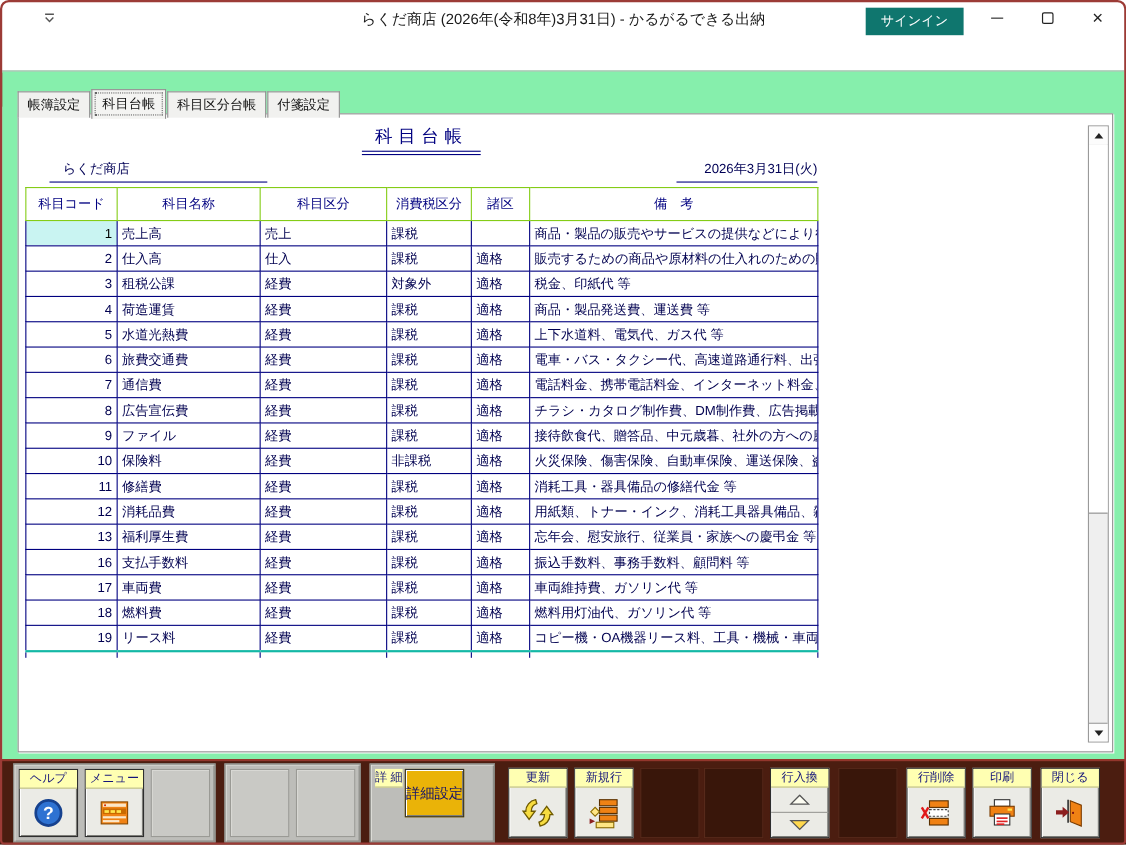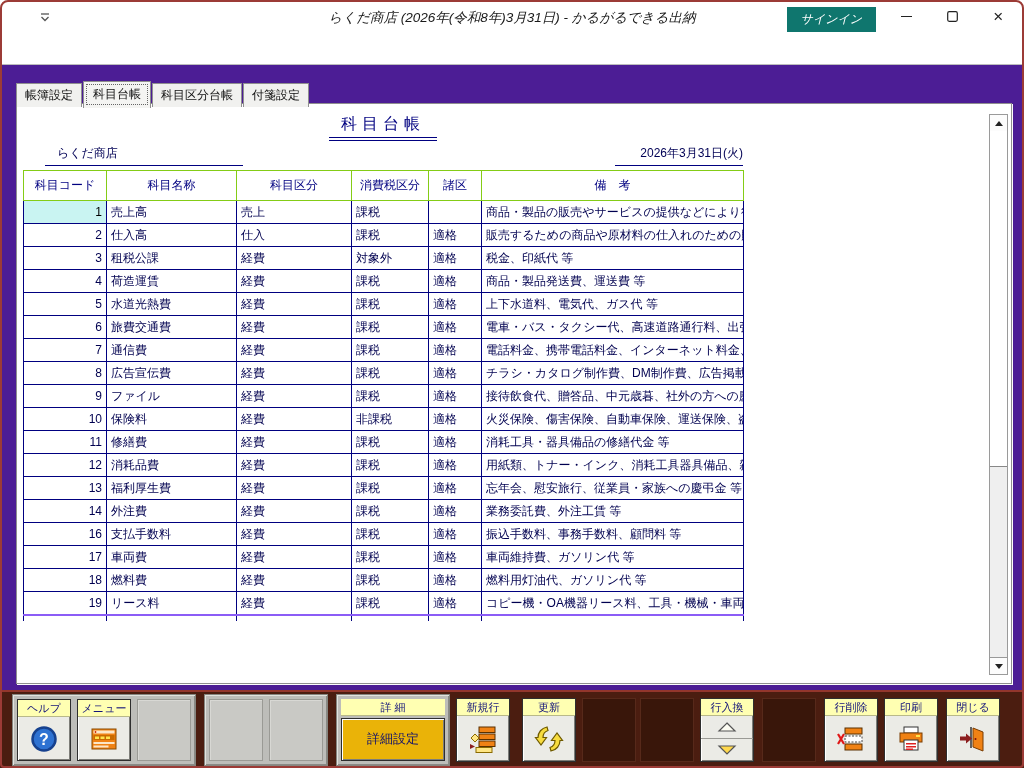--- a/index.html
+++ b/index.html
@@ -3,21 +3,21 @@
 <meta charset="utf-8">
 <style>
   html,body { margin:0; padding:0; }
   body { width:1024px; height:768px; position:relative; overflow:hidden;
          background:#e8e8e8; font-family:"Liberation Sans", sans-serif; }
   .window { position:absolute; inset:0; background:#fff; }
   .frame { position:absolute; inset:0; border:2px solid #9c3b36; border-radius:8px 8px 4px 4px;
            pointer-events:none; z-index:90; }
 
   
-  .titlebar { position:absolute; top:0; left:0; right:0; height:33px; background:#fff;font-style:italic; }
+  .titlebar { position:absolute; top:0; left:0; right:0; height:33px; background:#fff; }
   .qat-icon { position:absolute; left:38px; top:10px; }
   .win-title { position:absolute; left:0; right:0; top:9px; text-align:center;
                font-size:13.5px; color:#1a1a1a; }
   .signin { position:absolute; right:148px; top:7px; background:#0f766e; color:#fff;
             font-size:12px; padding:4px 14px; }
   .wbtns { position:absolute; right:3px; top:0; height:33px; display:flex; }
   .wbtn { width:46px; height:33px; display:flex; align-items:center; justify-content:center;
           color:#222; font-size:17px; }
   .glyph-min { width:11px; height:0; border-top:1.4px solid #222; display:block; }
 
@@ -27,21 +27,21 @@
                display:flex; align-items:center; justify-content:center; }
   .menu-item { padding:0 12px; height:31px; display:flex; align-items:center;
                font-size:13px; color:#1a1a1a; }
   .mdi-btns { position:absolute; right:3px; top:0; height:31px; display:flex; }
   .mdi-btn { width:46px; height:31px; display:flex; align-items:center; justify-content:center;
              color:#333; font-size:15px; }
   .glyph-mdimin { width:10px; height:0; border-top:1.4px solid #ababab; display:block; }
 
   
   .workspace { position:absolute; top:64px; left:2px; right:2px; height:626px;
-               background:#4c1d95; border-top:1px solid #bcbcbc; }
+               background:#86efac; border-top:1px solid #bcbcbc; }
   .tabstrip { position:absolute; top:15px; left:14px; display:flex; align-items:flex-end; z-index:3; }
   .tab { font-size:12px; color:#111; padding:3px 8px 3px; background:#f1f1ef;
          border:1px solid #8f8f8f; border-bottom:none; margin-right:1px; }
   .tab.active { padding:4px 9px 5px; background:#f4f4f2; position:relative; top:1px;
                 outline:1px dotted #666; outline-offset:-4px; }
 
   .panel { position:absolute; top:38px; left:14px; width:994px; height:579px; background:#fff;
            border:1px solid #8f8f8f; box-shadow:1px 1px 0 #fdfdfd; z-index:1; }
 
   .page-title { position:absolute; top:10px; left:0; width:732px; text-align:center;
@@ -57,21 +57,21 @@
   
   table.acct { position:absolute; top:66px; left:6px; width:720px; border-collapse:collapse;
                table-layout:fixed; font-size:12px; color:#000050;
                border-left:1px solid #000080; border-right:1px solid #000080; border-top:1px solid #000080; }
   table.acct th { height:29px; font-weight:normal; color:#000080; border:1px solid #84cc16;
                   text-align:center; padding:0; }
   table.acct td { height:22px; border:1px solid #000080; padding:0 4px; white-space:nowrap;
                   overflow:hidden; }
   td.td-code { text-align:right; padding-right:5px; }
   td.sel { background:#c9f4f2; color:#000; }
-  tr.lastrow td { border-bottom:2px solid #8b5cf6; }
+  tr.lastrow td { border-bottom:2px solid #14b8a6; }
   tr.stub td { height:5px; border-bottom:none; border-top:none; }
 
   .notes { position:absolute; left:8px; top:540px; font-size:12px; color:#000055; line-height:15px; }
 
   
   .vscroll { position:absolute; top:10px; right:3px; bottom:8px; width:19px; box-sizing:border-box;
              border:1px solid #9a9a9a; background:#efefef; }
   .sb-btn { position:absolute; left:0; right:0; height:16px; background:#fcfcfc;
             display:flex; align-items:center; justify-content:center; }
   .sb-up { top:0; border-bottom:1px solid #999; }
@@ -93,21 +93,21 @@
   .tbtn { width:54px; height:62px; background:#ebebe6; border:1px solid #2e2e2e; box-sizing:border-box;
           box-shadow:inset 1px 1px 0 #ffffff, inset -1px -1px 0 #7d7d78;
           display:flex; flex-direction:column; }
   .tbtn.standalone { height:64px; }
   .tlbl { height:16px; line-height:16px; background:#ffffb2; border-bottom:1px solid #b9b98a;
           color:#14147a; font-size:11px; text-align:center; overflow:hidden; white-space:nowrap; }
   .ticon { flex:1; display:flex; align-items:center; justify-content:center; }
   .tslot { width:54px; height:62px; background:#c9c9c5; border:1px solid #9a9a95; box-sizing:border-box;
            box-shadow:inset 1px 1px 0 #d8d8d4; }
   .tdark { width:54px; height:64px; background:#39160a; border:1px solid #57291a; box-sizing:border-box; }
-  .detail-panel { width:114px; flex-direction:column; gap:2px; align-items:stretch; }
+  .detail-panel { width:114px; flex-direction:row; gap:2px; align-items:stretch; }
   .detail-btn { height:42px; background:#eab308; border:1px solid #2e2e2e;
                 box-shadow:inset 1px 1px 0 #fff, inset -1px -1px 0 #7d7d78;
                 font-size:13px; color:#10106e; display:flex; align-items:center; justify-content:center; }
   .swap-body { flex:1; display:flex; flex-direction:column; }
   .swap-half { flex:1; display:flex; align-items:center; justify-content:center; }
   .swap-half.bottom { border-top:1px solid #9a9a95; }
   .ml4{margin-left:4px} .ml6{margin-left:6px} .ml8{margin-left:8px} .ml12{margin-left:12px}
 </style>
 </head>
 <body>
@@ -294,28 +294,20 @@
             </tr>
             <tr>
               <td class="td-code">13</td>
               <td class="td-name">福利厚生費</td>
               <td class="td-cat">経費</td>
               <td class="td-tax">課税</td>
               <td class="td-inv">適格</td>
               <td class="td-note">忘年会、慰安旅行、従業員・家族への慶弔金 等</td>
             </tr>
             <tr>
-              <td class="td-code">14</td>
-              <td class="td-name">外注費</td>
-              <td class="td-cat">経費</td>
-              <td class="td-tax">課税</td>
-              <td class="td-inv">適格</td>
-              <td class="td-note">業務委託費、外注工賃 等</td>
-            </tr>
-            <tr>
               <td class="td-code">16</td>
               <td class="td-name">支払手数料</td>
               <td class="td-cat">経費</td>
               <td class="td-tax">課税</td>
               <td class="td-inv">適格</td>
               <td class="td-note">振込手数料、事務手数料、顧問料 等</td>
             </tr>
             <tr>
               <td class="td-code">17</td>
               <td class="td-name">車両費</td>
@@ -398,40 +390,40 @@
     <div class="tpanel ml8">
       <div class="tslot"></div>
       <div class="tslot"></div>
     </div>
 
     <div class="tpanel detail-panel ml8">
       <div class="tlbl">詳 細</div>
       <div class="detail-btn">詳細設定</div>
     </div>
 
+    <div class="tbtn standalone ml12">
+      <div class="tlbl">更新</div>
+      <div class="ticon">
+        <svg width="30" height="30" viewBox="0 0 30 30">
+            <path d="M13 3 C7.5 4 4 8.5 4 13.5 L1.5 13.5 L7 21 L12.5 13.5 L9 13.5 C9 10 11 7.5 14 6.5 Z" fill="#f7dc3f" stroke="#6e5a00" stroke-width="1.2"></path>
+            <path d="M17 27 C22.5 26 26 21.5 26 16.5 L28.5 16.5 L23 9 L17.5 16.5 L21 16.5 C21 20 19 22.5 16 23.5 Z" fill="#f7dc3f" stroke="#6e5a00" stroke-width="1.2"></path>
+          </svg>
+      </div>
+    </div>
+
     <div class="tbtn standalone ml6">
       <div class="tlbl">新規行</div>
       <div class="ticon">
         <svg width="30" height="30" viewBox="0 0 30 30">
             <rect x="11" y="3" width="16" height="5.5" fill="#f08214" stroke="#5a3000"></rect>
             <rect x="11" y="10" width="16" height="5.5" fill="#f08214" stroke="#5a3000"></rect>
             <rect x="11" y="17" width="16" height="5.5" fill="#f08214" stroke="#5a3000"></rect>
             <rect x="8" y="23.5" width="16" height="5" fill="#ffe684" stroke="#8a6a00"></rect>
             <polygon points="3,14 7,10 11,14 7,18" fill="#ffe684" stroke="#8a6a00"></polygon>
             <polygon points="2,20 7,22.5 2,25" fill="#8c1f1f"></polygon>
-          </svg>
-      </div>
-    </div>
-
-    <div class="tbtn standalone ml12">
-      <div class="tlbl">更新</div>
-      <div class="ticon">
-        <svg width="30" height="30" viewBox="0 0 30 30">
-            <path d="M13 3 C7.5 4 4 8.5 4 13.5 L1.5 13.5 L7 21 L12.5 13.5 L9 13.5 C9 10 11 7.5 14 6.5 Z" fill="#f7dc3f" stroke="#6e5a00" stroke-width="1.2"></path>
-            <path d="M17 27 C22.5 26 26 21.5 26 16.5 L28.5 16.5 L23 9 L17.5 16.5 L21 16.5 C21 20 19 22.5 16 23.5 Z" fill="#f7dc3f" stroke="#6e5a00" stroke-width="1.2"></path>
           </svg>
       </div>
     </div>
 
     <div class="tdark ml6"></div>
     <div class="tdark ml4"></div>
 
     <div class="tbtn standalone ml6">
       <div class="tlbl">行入換</div>
       <div class="swap-body">

